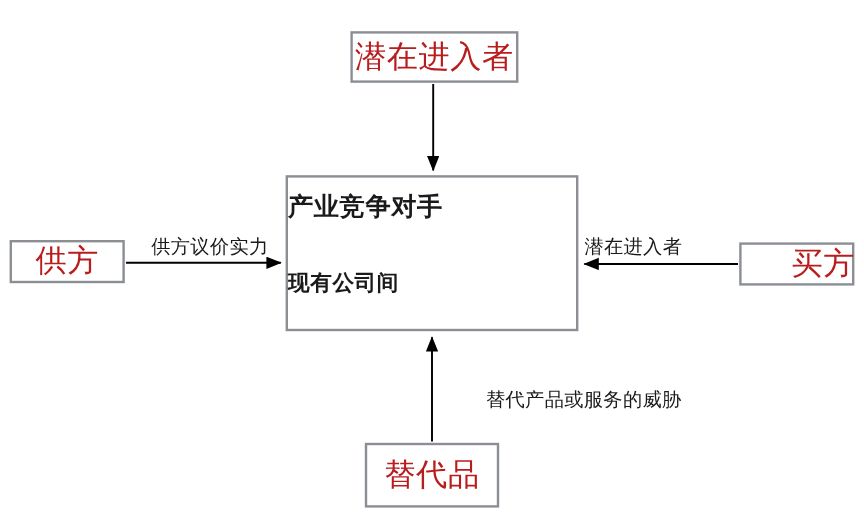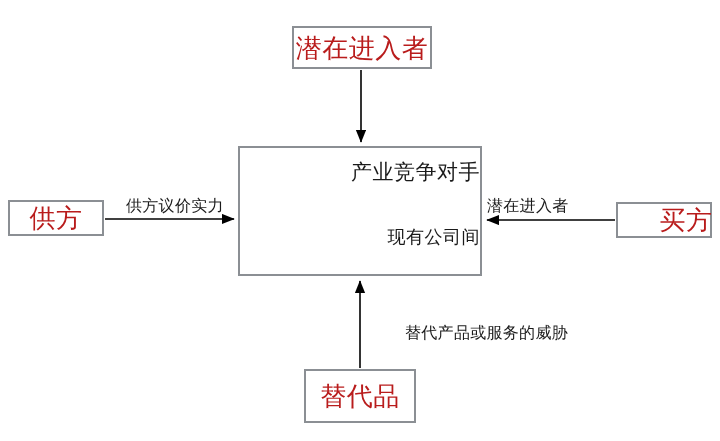--- a/index.html
+++ b/index.html
@@ -40,35 +40,35 @@
   #node-buyers    { left: 616px; top: 202px; width: 96px;  height: 36px; padding-left: 44px; }
   #node-substitutes { left: 304px; top: 369px; width: 112px; height: 54px; }
 
   #node-rivalry {
     left: 238px; top: 146px; width: 244px; height: 130px;
     display: block;
   }
   .rivalry-inner {
     position: absolute;
     left: 0; right: 0;
-    text-align: right;
+    text-align: left;
+    font-weight: bold;
   }
   #rivalry-title {
     top: 10px;
     font-size: 21px;
     color: #1a1a1a;
     letter-spacing: 0.5px;
   }
   #rivalry-sub {
     top: 78px;
     font-size: 18px;
     color: #1a1a1a;
     line-height: 22px;
     letter-spacing: 0.5px;
-    padding-left: 38px;
   }
 
   
   .edge-label {
     position: absolute;
     font-size: 16px;
     color: #1a1a1a;
     white-space: nowrap;
     letter-spacing: 0.3px;
   }

